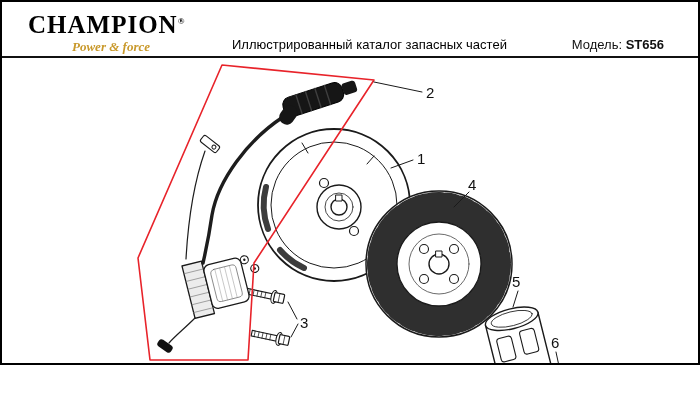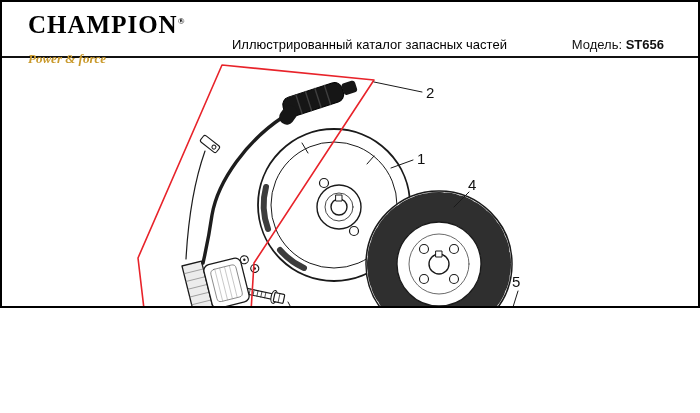--- a/index.html
+++ b/index.html
@@ -3,21 +3,21 @@
 <meta charset="utf-8">
 <style>
   * { margin:0; padding:0; box-sizing:border-box; }
   html,body { background:#fff; }
   body {
     width:700px; height:413px;
     font-family:"Liberation Sans", sans-serif;
     overflow:hidden;
   }
   .page {
-    width:700px; height:308px;
+    width:700px; height:365px;
     border:2px solid #000;
     background:#fff;
     position:relative;
     overflow:hidden;
   }
   .header {
     position:absolute; top:0; left:0; right:0;
     height:56px;
     border-bottom:2px solid #111;
     background:#fff;
@@ -39,23 +39,23 @@
     font-size:9px;
     vertical-align:super;
     letter-spacing:0;
   }
   .tagline {
     font-family:"Liberation Serif", serif;
     font-style:italic;
     font-weight:bold;
     font-size:13px;
     color:#c9992b;
-    text-align:left;
+    text-align:center;
     padding-right:4px;
-    margin-top:15px;
+    margin-top:3px;
   }
   .title {
     position:absolute; left:230px; bottom:4px;
     font-size:13px; color:#000000;
   }
   .model {
     position:absolute; right:34px; bottom:4px;
     font-size:13px; color:#111;
   }
   .model .model-value { font-weight:bold; }

